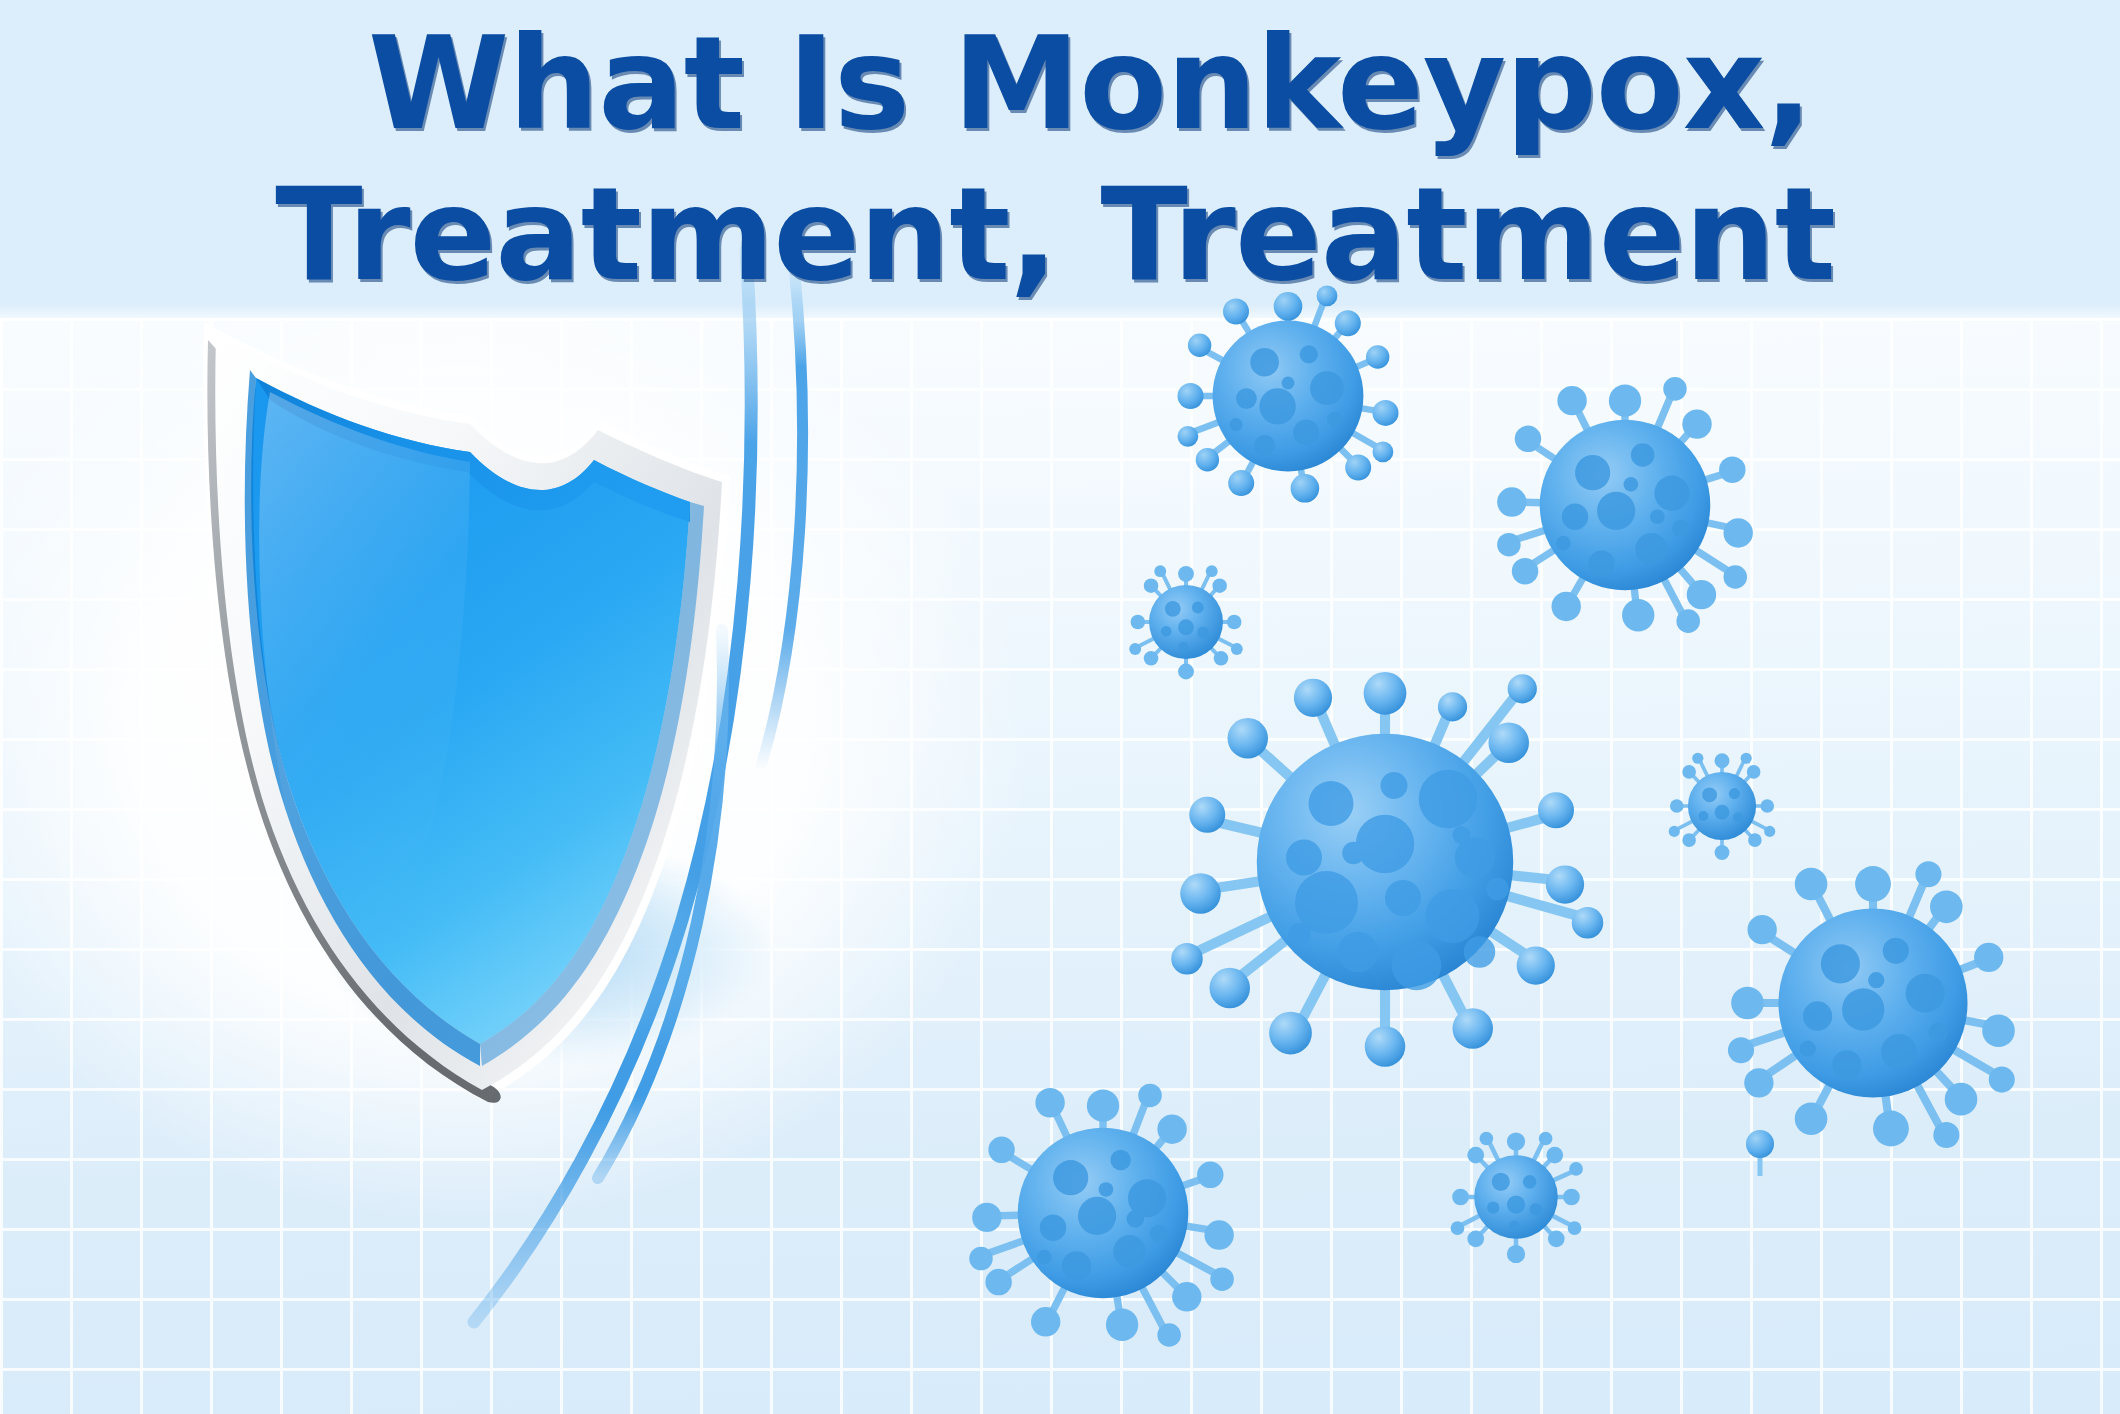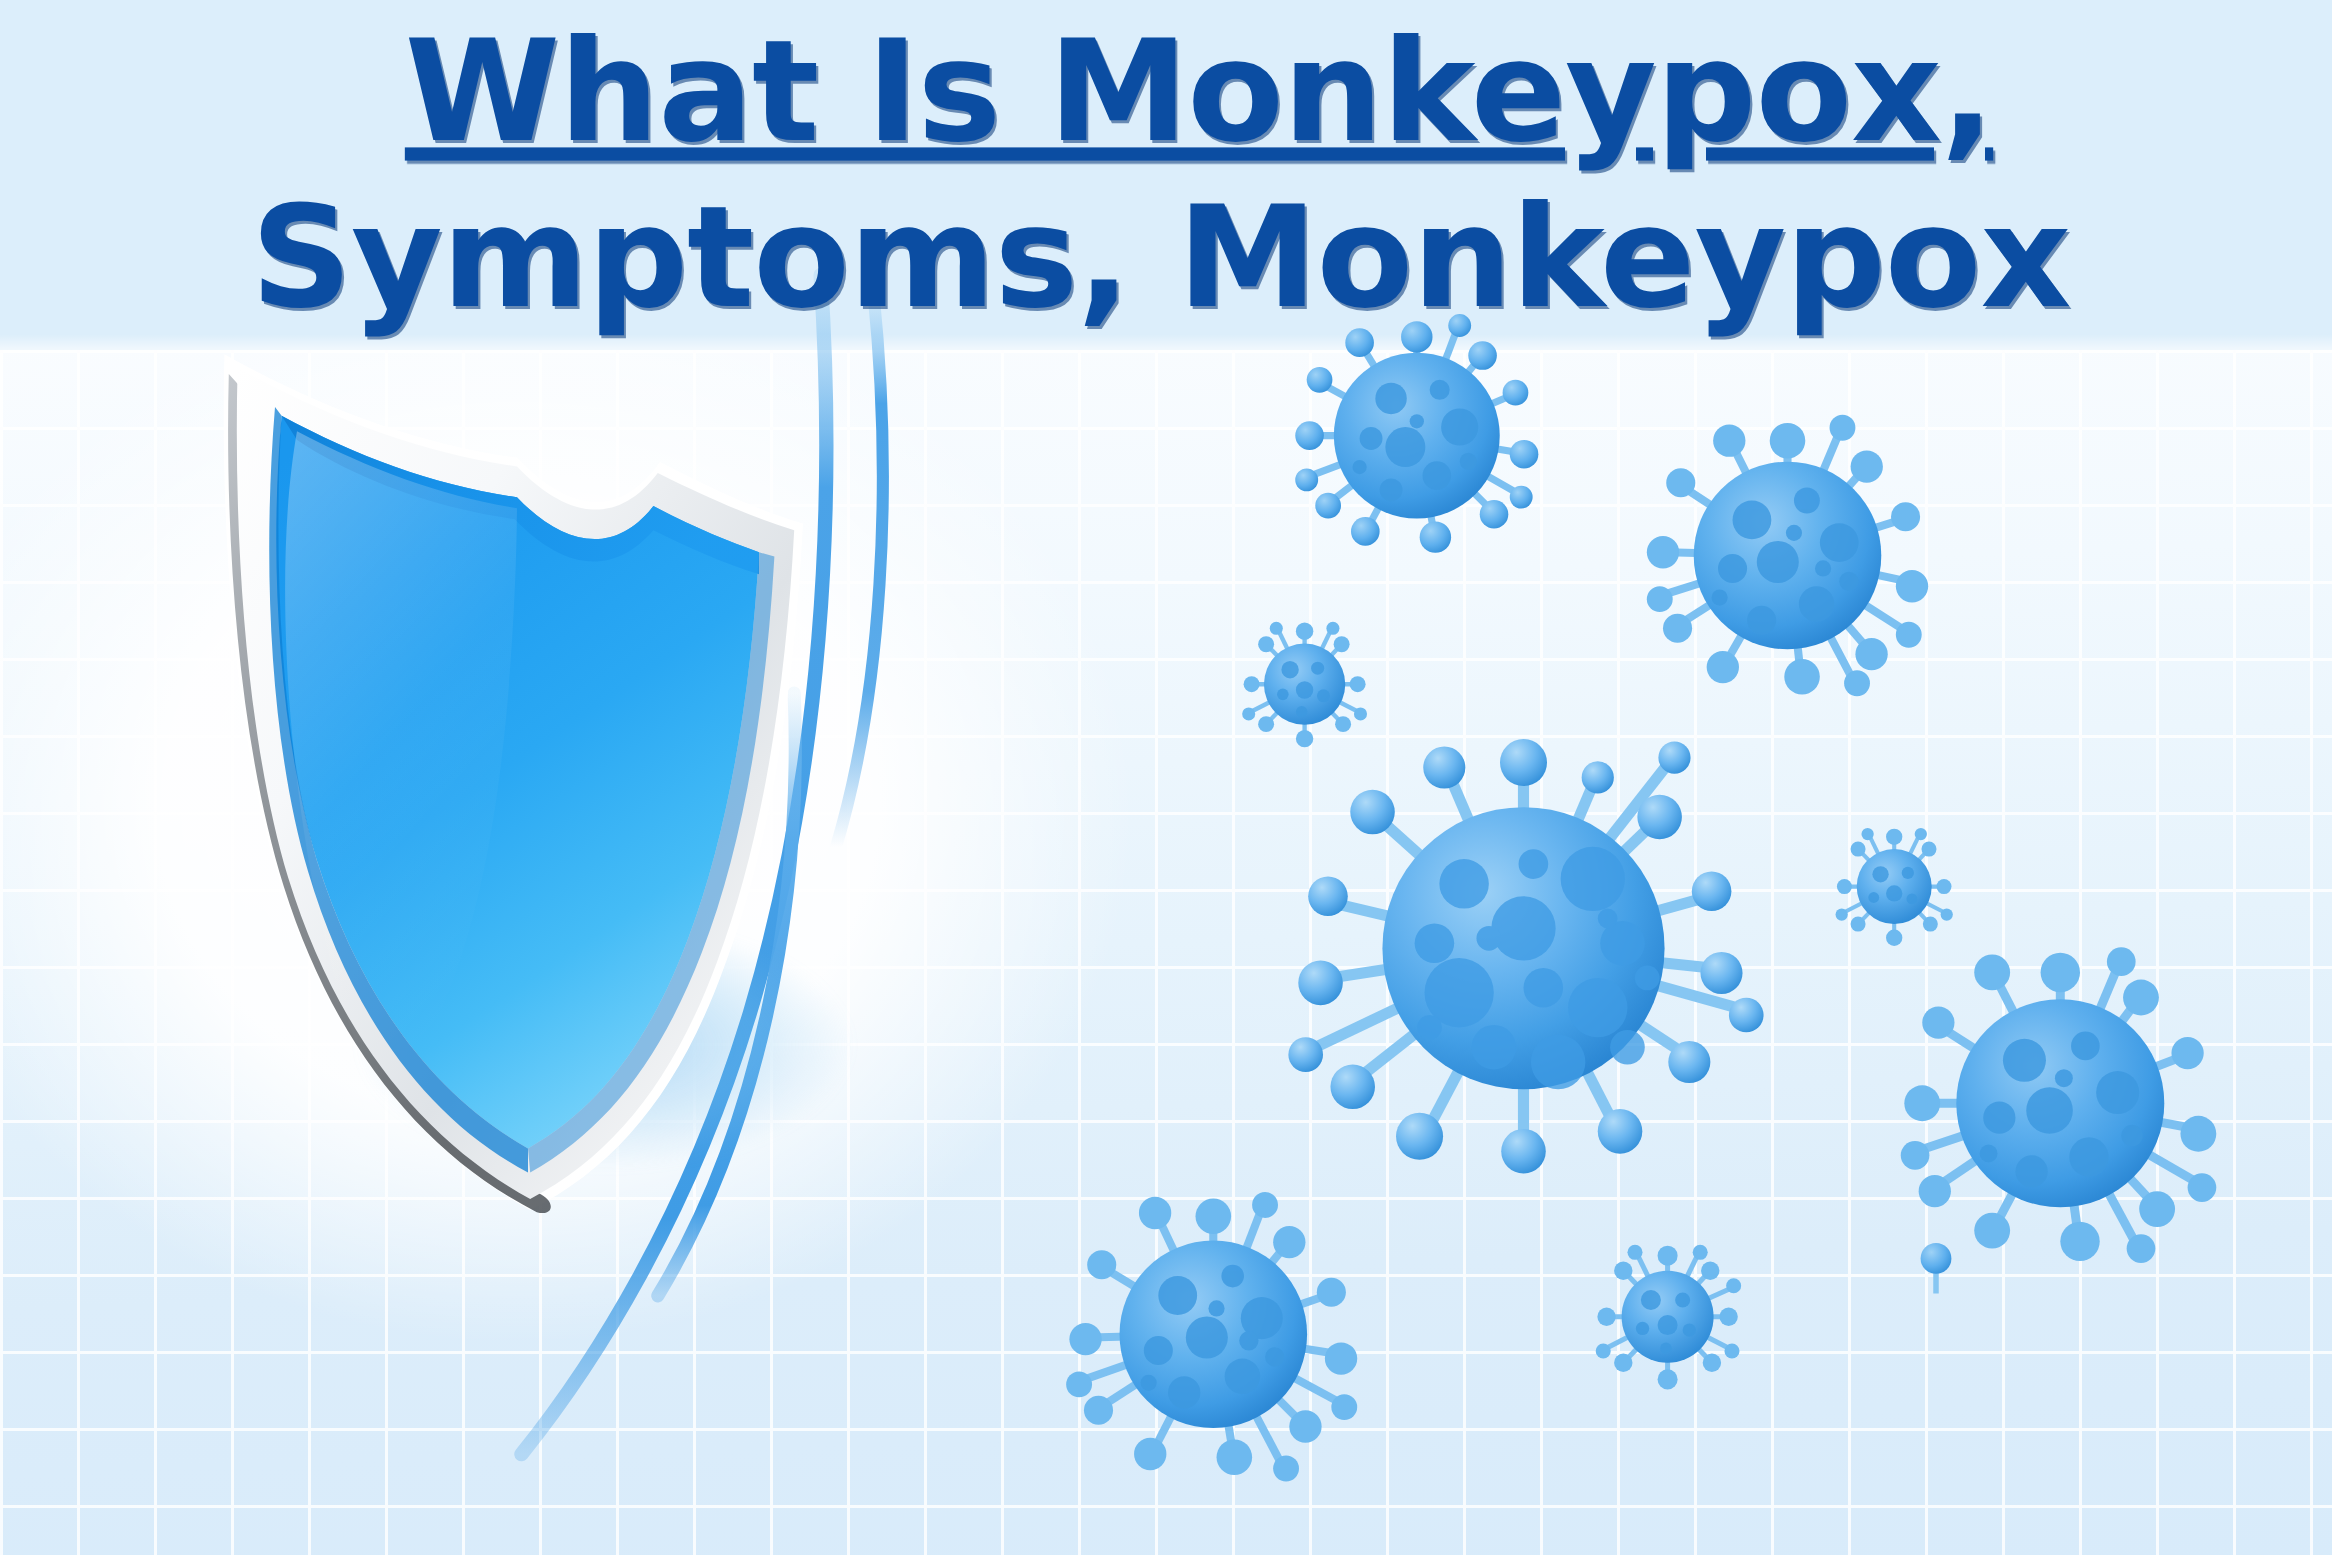--- a/index.html
+++ b/index.html
@@ -45,21 +45,21 @@
   .title-line{
     font-family:"DejaVu Sans","Liberation Sans",sans-serif;
     font-weight:bold;
     font-size:128px;
     line-height:1.18;
     letter-spacing:-1px;
     color:#0b4da2;
     white-space:nowrap;
     text-shadow:2px 3px 0 rgba(10,56,120,.55);
   }
-  .title-line.l1{ margin-left:60px;text-decoration:underline; }
+  .title-line.l1{ margin-left:60px; }
   .title-line.l2{ margin-left:-10px; }
 
   
   .shield-zone{position:absolute;left:170px;top:300px;width:720px;height:830px;z-index:4;}
   .shield-glow{
     position:absolute;left:70px;top:470px;width:620px;height:360px;
     background:radial-gradient(ellipse 300px 150px at 50% 50%, rgba(90,175,235,.50) 0%, rgba(125,195,240,.28) 45%, rgba(160,210,245,0) 75%);
     filter:blur(6px);
   }
 
@@ -74,21 +74,21 @@
 
 <div id="stage">
 
   <div class="bg-base"></div>
   <div class="bg-grid"></div>
   <div class="bg-white-wash"></div>
   <div class="header-band"></div>
 
   <div class="title-wrap">
     <div class="title-line l1">What Is Monkeypox,</div>
-    <div class="title-line l2">Symptoms, Monkeypox</div>
+    <div class="title-line l2">Treatment, Treatment</div>
   </div>
 
   <div class="arcs">
     <svg width="620" height="1120" viewBox="0 0 620 1120" xmlns="http://www.w3.org/2000/svg">
       <defs>
         <linearGradient id="arcg1" x1="0" y1="0" x2="0" y2="1">
           <stop offset="0%" stop-color="#7dc0ef" stop-opacity="0.2"></stop>
           <stop offset="18%" stop-color="#4ba3e8" stop-opacity="1"></stop>
           <stop offset="80%" stop-color="#3f9ce5" stop-opacity="1"></stop>
           <stop offset="100%" stop-color="#3f9ce5" stop-opacity="0.25"></stop>

